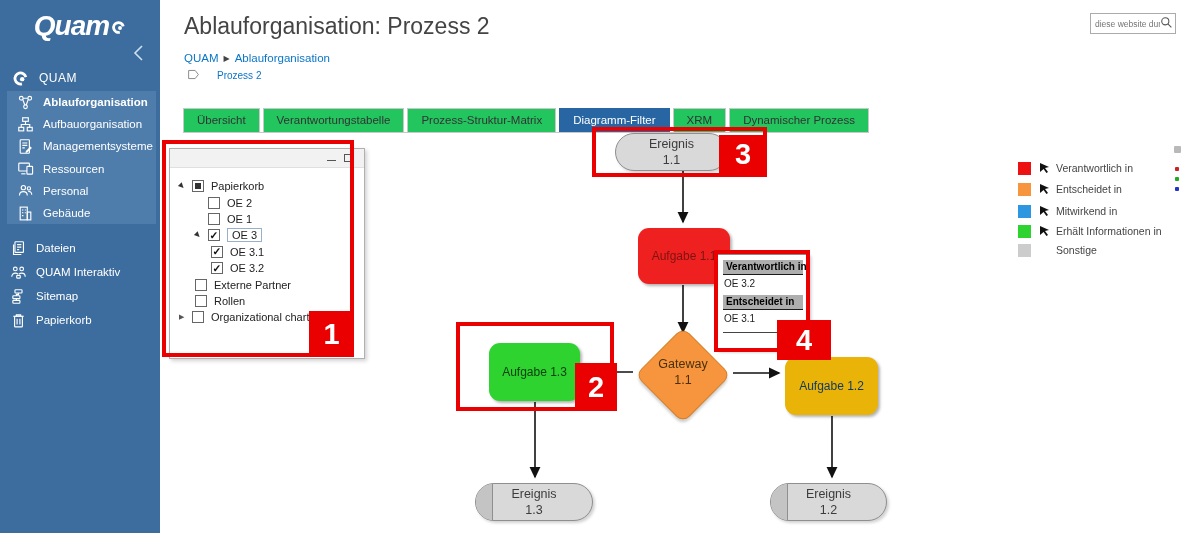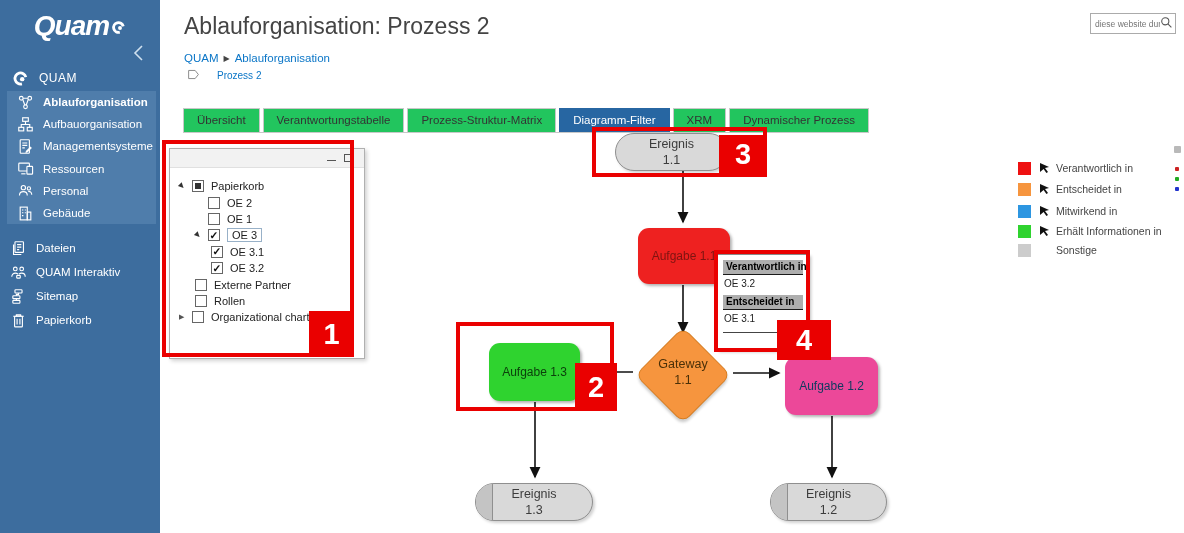--- a/index.html
+++ b/index.html
@@ -303,21 +303,21 @@
   <div class="abs node task" style="left: 489px; top: 343px; width: 91px; height: 58px; color: rgb(12, 64, 12); background-color: rgb(47, 211, 47);">
     <span>Aufgabe 1.3</span>
   </div>
 
   <div class="abs diamond" style="background-color: rgb(246, 149, 62);"></div>
   <div class="abs diamond-label">
     <div>Gateway</div>
     <div>1.1</div>
   </div>
 
-  <div class="abs node task" style="left: 785px; top: 357px; width: 93px; height: 58px; color: rgb(14, 58, 95); background-color: #ec4899;">
+  <div class="abs node task" style="left: 785px; top: 357px; width: 93px; height: 58px; color: rgb(14, 58, 95); background-color: #eab308;">
     <span>Aufgabe 1.2</span>
   </div>
 
   <div class="abs node stadium" style="left: 475px; top: 483px; width: 118px; height: 38px; background-color: rgb(217, 217, 217);">
     <span class="cap"></span>
     <span>Ereignis</span>
     <span>1.3</span>
   </div>
 
   <div class="abs node stadium" style="left: 770px; top: 483px; width: 117px; height: 38px; background-color: rgb(217, 217, 217);">

